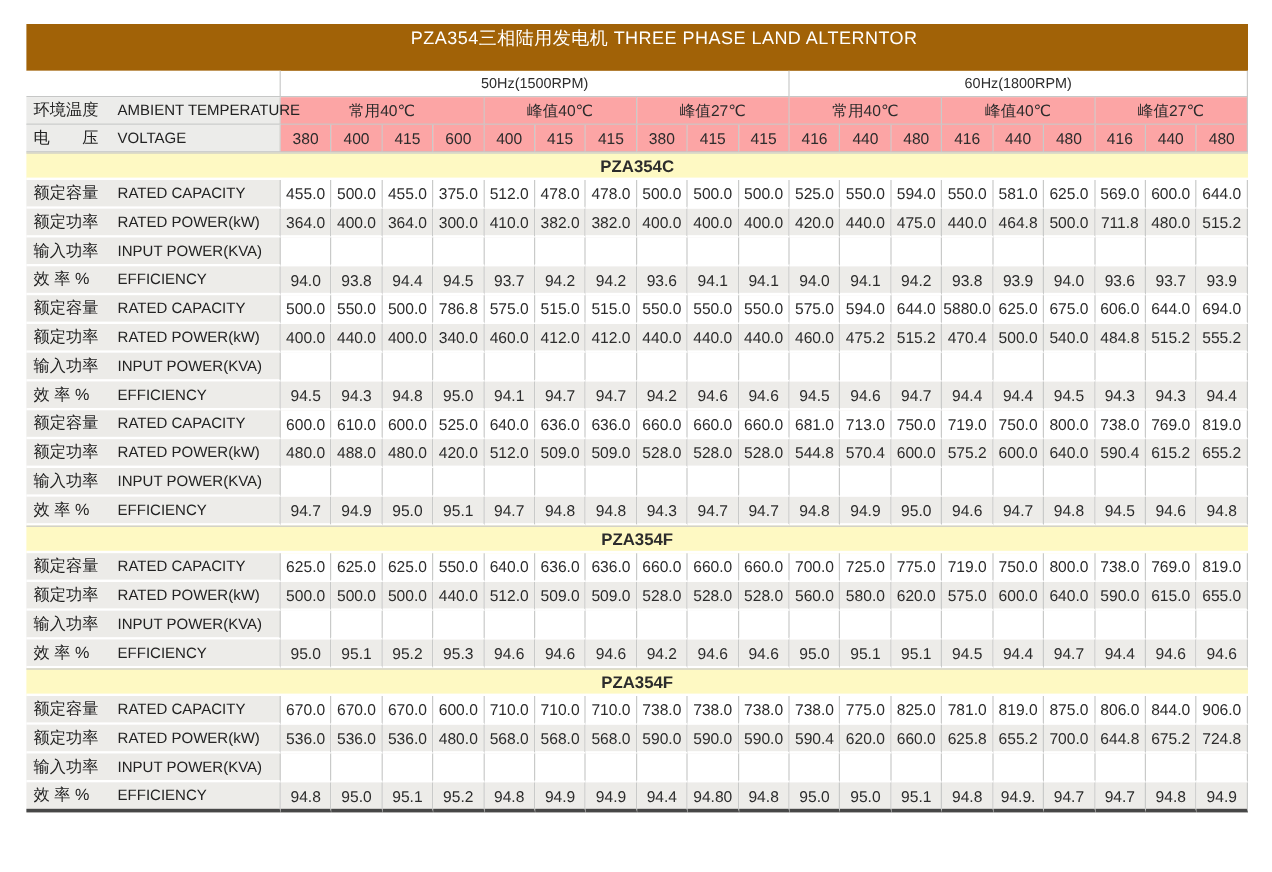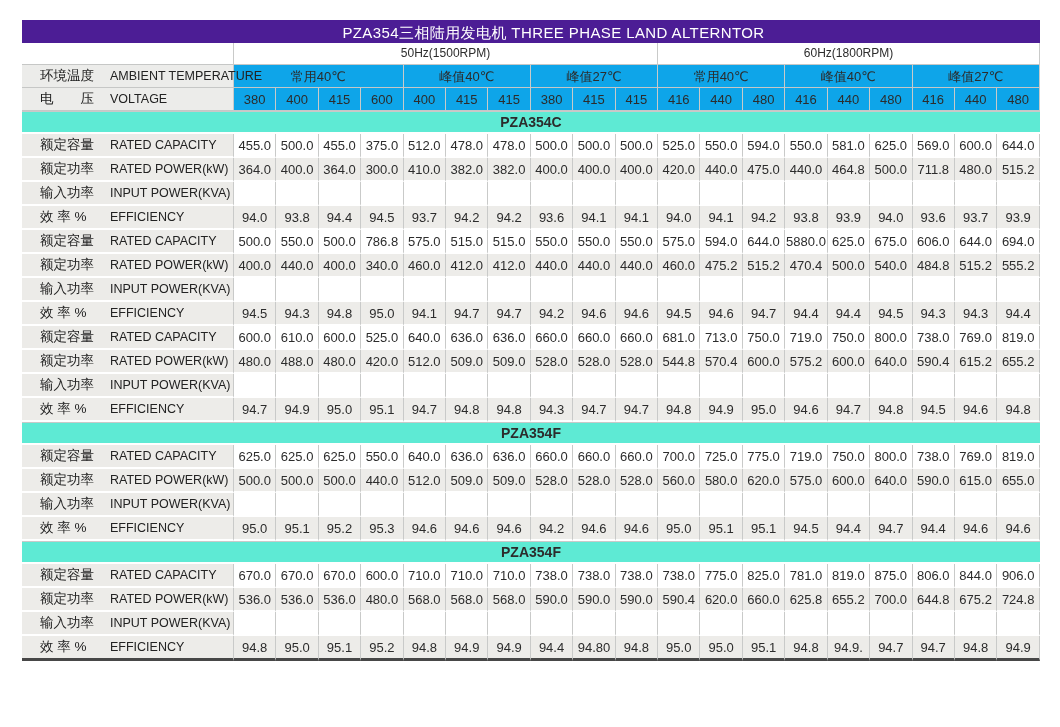--- a/index.html
+++ b/index.html
@@ -1,33 +1,33 @@
 <!DOCTYPE html>
 <html><head>
 <meta charset="utf-8">
 <style>
   html,body{margin:0;padding:0;background:#ffffff;}
   body{width:1060px;height:727px;font-family:"Liberation Sans","DejaVu Sans",sans-serif;position:relative;}
   .wrap{position:absolute;left:22px;top:20px;width:1018px;}
-  .titlebar{background:#4c1d95;color:#ffffff;text-align:center;font-size:15px;height:23px;line-height:25px;letter-spacing:.4px;padding-left:45px;}
+  .titlebar{background:#a16207;color:#ffffff;text-align:center;font-size:15px;height:39px;line-height:25px;letter-spacing:.4px;padding-left:45px;}
   table{border-collapse:separate;border-spacing:0;width:100%;table-layout:fixed;}
   col.c-lbl{width:212px;}
   td{font-size:13px;color:#2c2c2c;text-align:center;padding:0;height:21px;line-height:21px;
      border-right:1px solid #c9cac9;border-bottom:2px solid #ffffff;white-space:nowrap;overflow:visible;}
   tr.hdr td{height:21px;border-bottom:1px solid #c6c7c6;}
   tr.shade td{background:#edece9;}
-  tr.hdr.shade td{background:#0ea5e9;}
-  td.lbl{text-align:left;padding-left:18px;background:#ecebe8;}
+  tr.hdr.shade td{background:#fca5a5;}
+  td.lbl{text-align:left;padding-left:6px;background:#ecebe8;}
   tr.hdr td.lbl{background:inherit;}
   tr.hdr.shade td.lbl{background:#ececea;}
   td.corner{background:#ffffff;}
   .cn{display:inline-block;min-width:70px;font-size:13.5px;color:#222;}
   .en{font-size:12.5px;color:#222;}
   tr.freq td{font-size:12px;}
-  tr.sec td{background:#5eead4;font-weight:bold;font-size:14px;height:20px;line-height:20px;
+  tr.sec td{background:#fef9c3;font-weight:bold;font-size:14px;height:20px;line-height:20px;
             border-top:1px solid #c9c9c9;border-right:none;}
   tr.last td{border-bottom:3px solid #474747;}
 </style>
 </head>
 <body>
 
 <div class="wrap">
   <div class="titlebar">PZA354三相陆用发电机 THREE PHASE LAND ALTERNTOR</div>
   <table>
     <colgroup>

